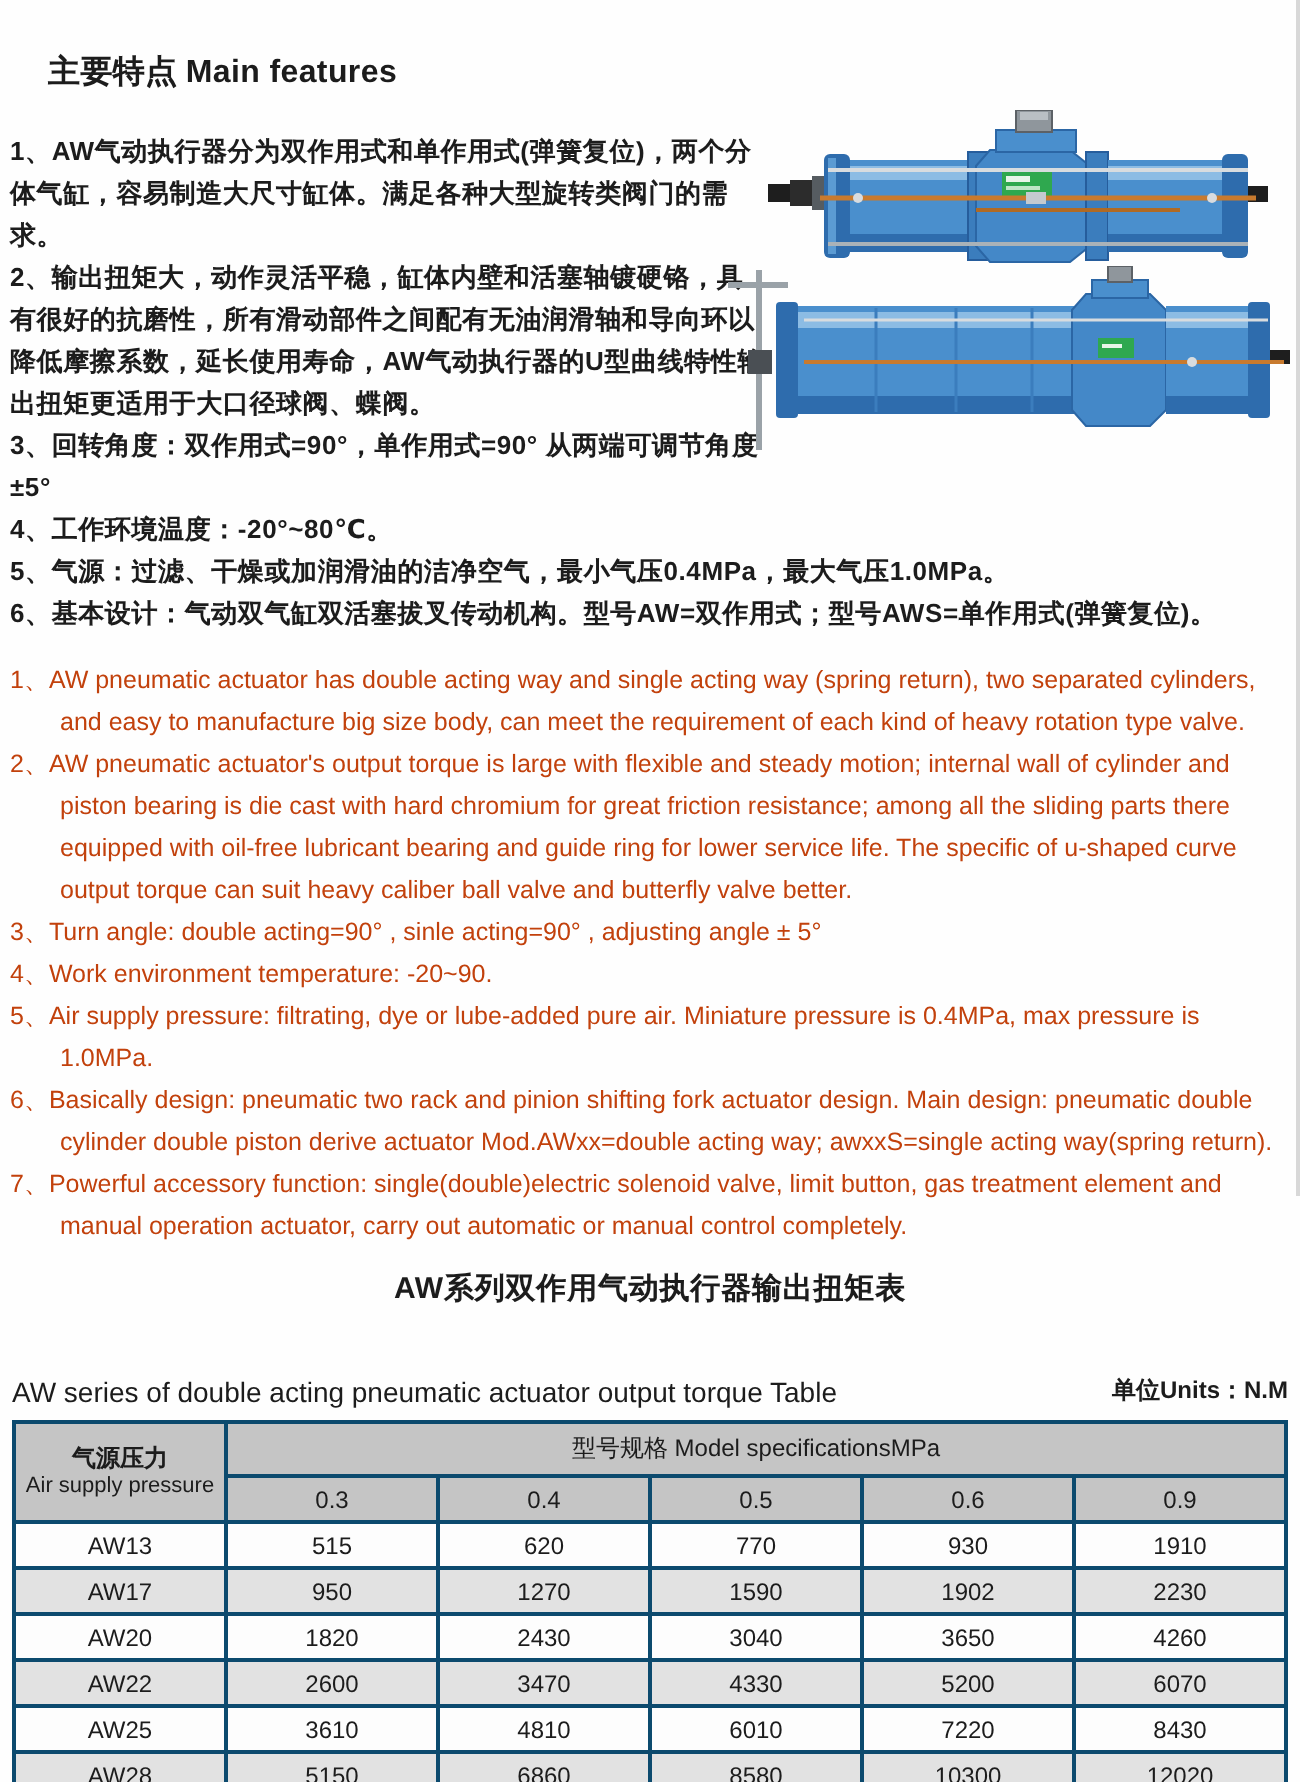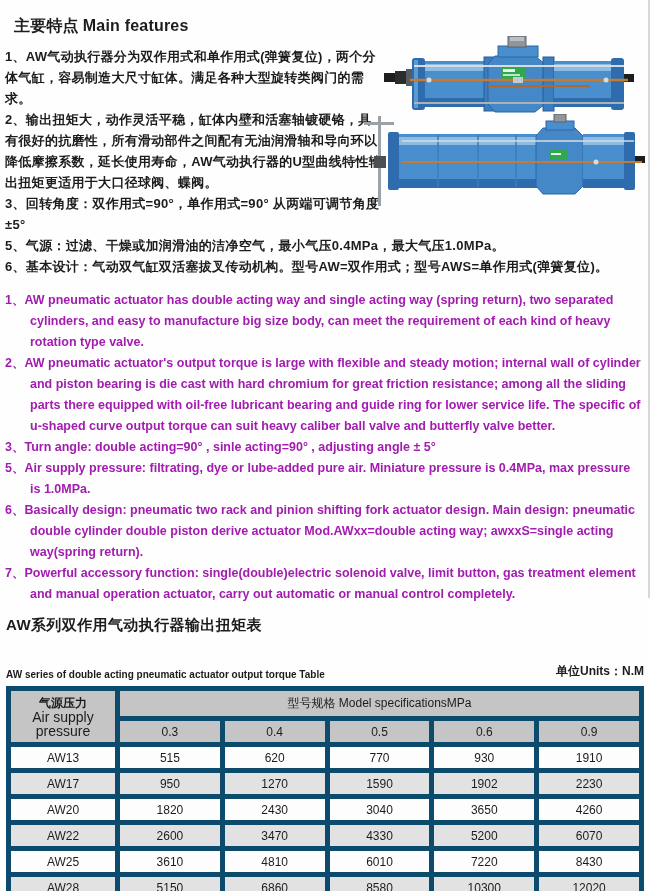--- a/index.html
+++ b/index.html
@@ -5,57 +5,57 @@
   html,body{margin:0;padding:0;background:#ffffff;}
   .page{
     position:relative;
     width:650px;height:891px;
     background:#fefefe;
     font-family:"Liberation Sans","DejaVu Sans",sans-serif;
     color:#1c1c1c;
     overflow:hidden;
   }
   .scan-edge{position:absolute;top:0;right:0;width:2px;height:598px;background:#d8d8d8;}
-  .main-heading{margin:8px;padding:8px 0 0 6px;font-size:16px;font-weight:bold;letter-spacing:.2px;}
+  .main-heading{margin:18px;padding:8px 0 0 6px;font-size:16px;font-weight:bold;letter-spacing:.2px;}
   .main-heading .zh{margin-right:4px;}
 
   .top-flow{margin:9px 6px 0 5px;}
   .figures{
     float:right;width:252px;height:168px;
     margin:-12px 0 6px 8px;
     position:relative;
   }
   .fig1{position:absolute;top:2px;right:10px;}
   .fig2{position:absolute;top:80px;left:-34px;}
 
   .zh-item{font-size:13px;font-weight:bold;line-height:21px;letter-spacing:.3px;}
 
   .en-list{margin:13px 6px 0 5px;}
   .en-item{
-    font-size:12.5px;line-height:21px;color:#a21caf;
-    padding-left:25px;text-indent:-25px;font-weight:bold;
+    font-size:12.5px;line-height:21px;color:#c2410c;
+    padding-left:25px;text-indent:-25px;
   }
 
   .table-section{margin:11px 6px 0 6px;}
-  .tbl-title-zh{font-size:15px;font-weight:bold;letter-spacing:.4px;}
+  .tbl-title-zh{font-size:15px;font-weight:bold;letter-spacing:.4px;text-align:center;}
   .tbl-title-row{display:flex;justify-content:space-between;align-items:flex-end;margin-top:1px;}
-  .tbl-title-en{font-size:10px;font-weight:bold;margin-top:33px;}
+  .tbl-title-en{font-size:14px;font-weight:normal;margin-top:33px;}
   .units-label{font-size:12px;font-weight:bold;white-space:nowrap;}
 
   table.torque{
     width:100%;border-collapse:collapse;margin-top:6px;table-layout:fixed;
     border:2px solid #3d3d3d;
   }
   table.torque th,table.torque td{
-    border:5px solid #0c4a6e;text-align:center;padding:0;vertical-align:middle;
+    border:2px solid #0c4a6e;text-align:center;padding:0;vertical-align:middle;
   }
   table.torque thead th{background:#c5c5c5;font-weight:normal;}
   th.pressure-head{width:104px;font-size:12px;line-height:14px;}
   th.pressure-head .zh{font-weight:bold;font-size:12px;display:block;}
-  th.pressure-head .en{font-size:14px;display:block;}
+  th.pressure-head .en{font-size:11px;display:block;}
   th.spec-head{height:25px;font-size:12px;}
   th.spec-head .mpa{}
   th.pval{height:21px;font-size:12px;}
   table.torque tbody td{height:21px;font-size:12px;}
   table.torque tbody tr:nth-child(odd){background:#fdfdfd;}
   table.torque tbody tr:nth-child(even){background:#e2e2e2;}
   table.torque tbody td.model{font-size:12px;}
 </style>
 </head>
 <body>
@@ -147,29 +147,31 @@
           <line x1="44" y1="48" x2="284" y2="48" stroke="#c87a2e" stroke-width="2"></line>
           <line x1="44" y1="27" x2="276" y2="27" stroke="#d8dcdf" stroke-width="1.5"></line>
           <circle cx="238" cy="48" r="2.5" fill="#d8dcdf"></circle>
         </g>
       </svg>
     </div>
     <div>
         <div class="zh-item">1、AW气动执行器分为双作用式和单作用式(弹簧复位)，两个分体气缸，容易制造大尺寸缸体。满足各种大型旋转类阀门的需求。</div>
         <div class="zh-item">2、输出扭矩大，动作灵活平稳，缸体内壁和活塞轴镀硬铬，具有很好的抗磨性，所有滑动部件之间配有无油润滑轴和导向环以降低摩擦系数，延长使用寿命，AW气动执行器的U型曲线特性输出扭矩更适用于大口径球阀、蝶阀。</div>
         <div class="zh-item">3、回转角度：双作用式=90°，单作用式=90° 从两端可调节角度±5°</div>
+        <div class="zh-item">4、工作环境温度：-20°~80℃。</div>
         <div class="zh-item">5、气源：过滤、干燥或加润滑油的洁净空气，最小气压0.4MPa，最大气压1.0MPa。</div>
         <div class="zh-item">6、基本设计：气动双气缸双活塞拔叉传动机构。型号AW=双作用式；型号AWS=单作用式(弹簧复位)。</div>
       </div>
   </div>
 
   <div class="en-list">
       <div class="en-item"><span>1、</span><span>AW pneumatic actuator has double acting way and single acting way (spring return), two separated cylinders, and easy to manufacture big size body, can meet the requirement of each kind of heavy rotation type valve.</span></div>
       <div class="en-item"><span>2、</span><span>AW pneumatic actuator's output torque is large with flexible and steady motion; internal wall of cylinder and piston bearing is die cast with hard chromium for great friction resistance; among all the sliding parts there equipped with oil-free lubricant bearing and guide ring for lower service life. The specific of u-shaped curve output torque can suit heavy caliber ball valve and butterfly valve better.</span></div>
       <div class="en-item"><span>3、</span><span>Turn angle: double acting=90° , sinle acting=90° , adjusting angle ± 5°</span></div>
+      <div class="en-item"><span>4、</span><span>Work environment temperature: -20~90.</span></div>
       <div class="en-item"><span>5、</span><span>Air supply pressure: filtrating, dye or lube-added pure air. Miniature pressure is 0.4MPa, max pressure is 1.0MPa.</span></div>
       <div class="en-item"><span>6、</span><span>Basically design: pneumatic two rack and pinion shifting fork actuator design. Main design: pneumatic double cylinder double piston derive actuator Mod.AWxx=double acting way; awxxS=single acting way(spring return).</span></div>
       <div class="en-item"><span>7、</span><span>Powerful accessory function: single(double)electric solenoid valve, limit button, gas treatment element and manual operation actuator, carry out automatic or manual control completely.</span></div>
     </div>
 
   <div class="table-section">
     <div class="tbl-title-zh">AW系列双作用气动执行器输出扭矩表</div>
     <div class="tbl-title-row">
       <div class="tbl-title-en">AW series of double acting pneumatic actuator output torque Table</div>
       <div class="units-label">单位Units：N.M</div>

